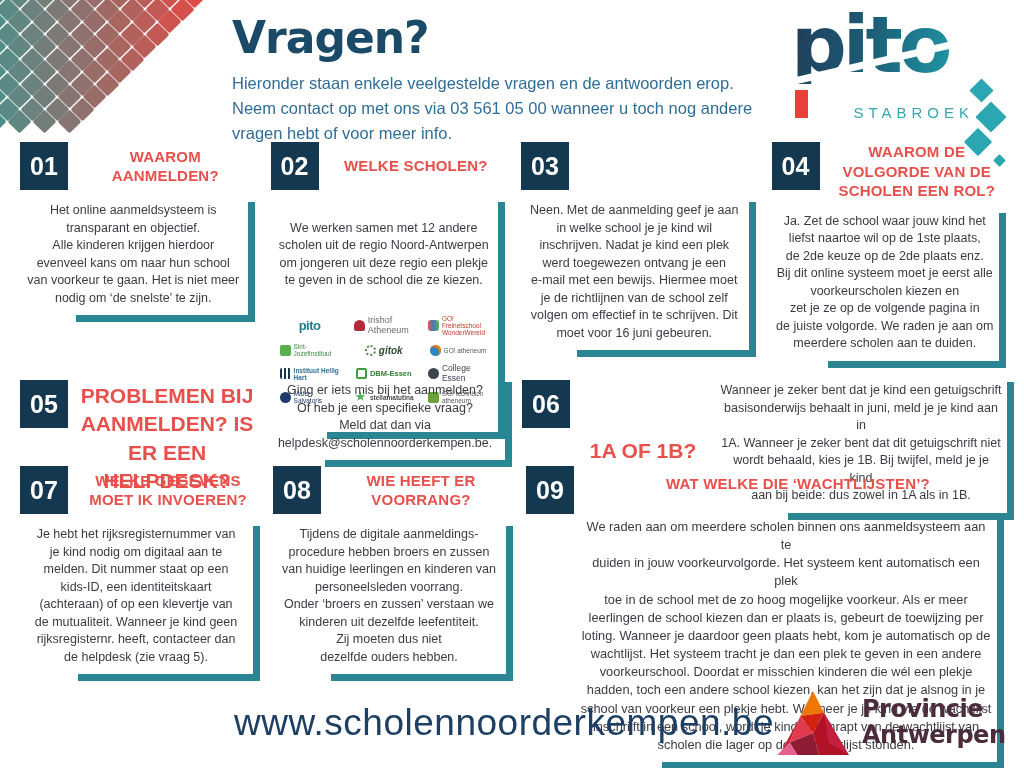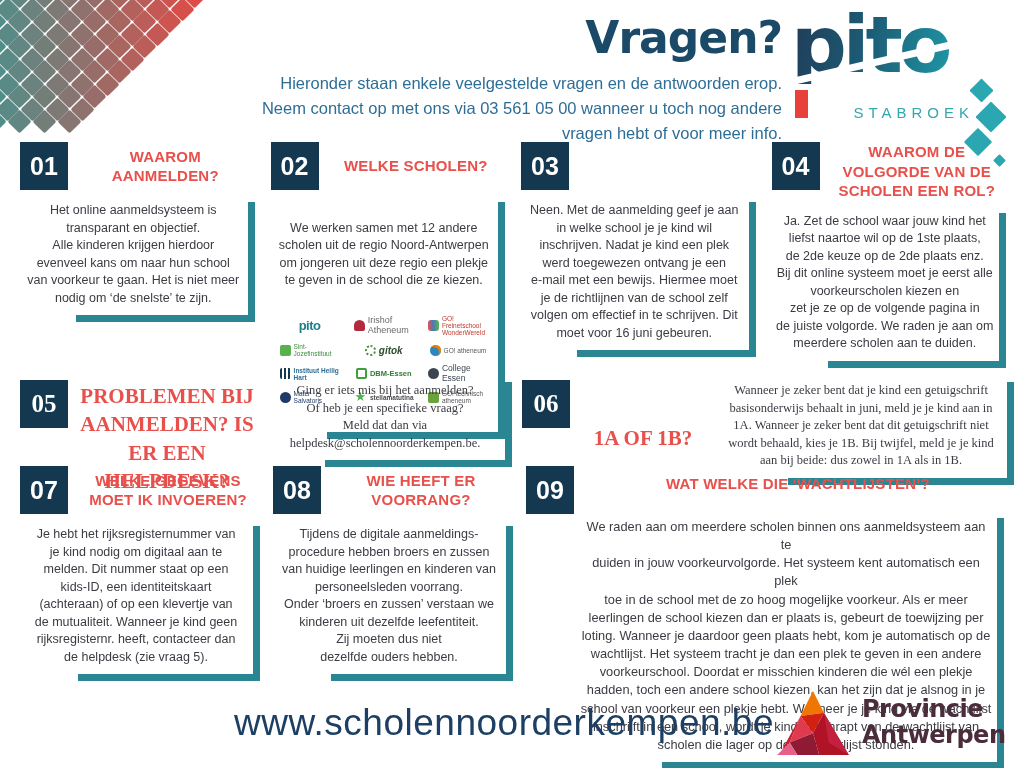--- a/index.html
+++ b/index.html
@@ -27,21 +27,21 @@
   .wordmark-slash{position:absolute;top:52px;left:-8px;width:200px;height:7px;background:#ffffff;transform:rotate(-13deg);}
   .wordmark-red{position:absolute;top:84px;left:8px;width:13px;height:28px;background:#e8413c;}
   .brand-city{position:absolute;top:98px;right:28px;color:#33a7ad;font-size:15px;letter-spacing:5px;font-weight:400;}
   .brand .bdia{position:absolute;background:#2aa7b0;transform:rotate(45deg);border-radius:1px;}
   .bdia1{width:17px;height:17px;top:76px;right:12px;}
   .bdia2{width:22px;height:22px;top:100px;right:0px;}
   .bdia3{width:20px;height:20px;top:126px;right:14px;}
   .bdia4{width:9px;height:9px;top:150px;right:-2px;}
 
   
-  .header{position:absolute;top:12px;left:232px;width:550px;text-align:right;}
+  .header{position:absolute;top:12px;left:232px;width:550px;text-align:left;}
   .title{font-family:"DejaVu Sans",sans-serif;font-weight:800;font-size:44px;color:var(--title-navy);letter-spacing:-1px;}
   .intro{margin-top:8px;color:var(--intro-blue);font-size:16.5px;line-height:1.5;white-space:pre-line;}
 
   
   .qhead{display:flex;align-items:flex-start;gap:8px;}
   .qnum{flex:0 0 48px;width:48px;height:48px;background:var(--navy);color:#ffffff;
     display:flex;align-items:center;justify-content:center;font-weight:700;font-size:25px;}
   .qtitle{flex:1;display:flex;align-items:center;justify-content:center;min-height:48px;
     color:var(--red);font-weight:700;font-size:15px;line-height:1.3;text-align:center;white-space:pre-line;letter-spacing:0.2px;}
   .qbody{margin-top:10px;color:var(--body);font-size:12.5px;line-height:1.4;text-align:center;white-space:pre-line;}
@@ -74,21 +74,21 @@
   .chip:nth-child(9) .lgi{background:#3c4450;border-radius:50%;}
   .chip:nth-child(9) .lgl{font-size:8.5px;color:#3c4450;}
   .chip:nth-child(10) .lgi{background:#1d3a6b;border-radius:50%;}
   .chip:nth-child(10) .lgl{color:#1d3a6b;}
   .chip:nth-child(11) .lgi{background:#ffffff;color:#4caf50;font-size:13px;line-height:10px;width:13px;}
   .chip:nth-child(11) .lgi::before{content:"\2605";}
   .chip:nth-child(11) .lgl{color:#4a4a4a;font-weight:700;}
   .chip:nth-child(12) .lgi{background:#6aa23c;}
 
   
-  .row2{position:absolute;top:380px;left:20px;right:10px;display:grid;grid-template-columns:492px 1fr;gap:10px;font-family:Liberation Serif, serif;}
+  .row2{position:absolute;top:380px;left:20px;right:10px;display:grid;grid-template-columns:492px 1fr;gap:10px;}
   .qrow{display:flex;align-items:flex-start;gap:8px;}
   .qtitle-side{color:var(--red);font-weight:700;font-size:21px;line-height:1.35;text-align:center;white-space:pre-line;}
   .q5-title{width:182px;padding-top:2px;}
   .q6-title{width:130px;align-self:center;}
   .qans{flex:1;color:var(--body);font-size:12.5px;line-height:1.4;text-align:center;white-space:pre-line;}
 
   
   .row3{position:absolute;top:466px;left:20px;right:10px;display:grid;grid-template-columns:240px 240px 1fr;gap:13px;}
   .q9-title{flex:1;display:flex;align-items:center;justify-content:center;min-height:34px;
     color:var(--red);font-weight:700;font-size:15px;letter-spacing:0.2px;}

